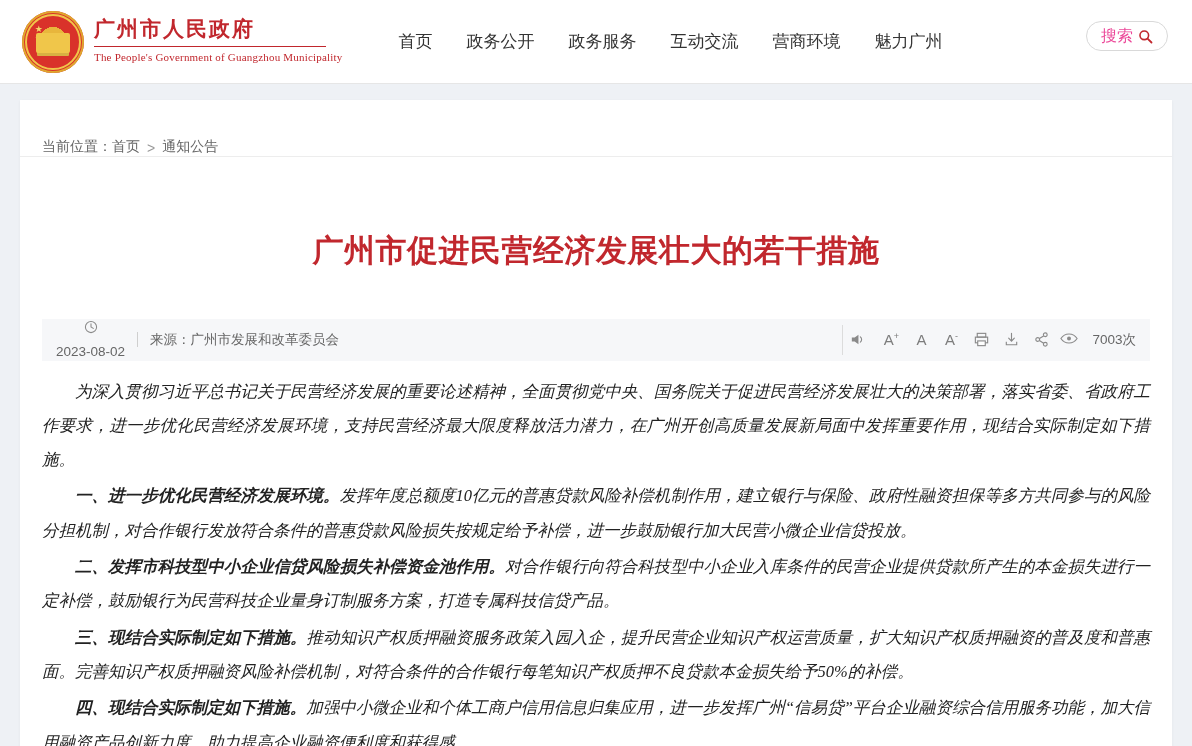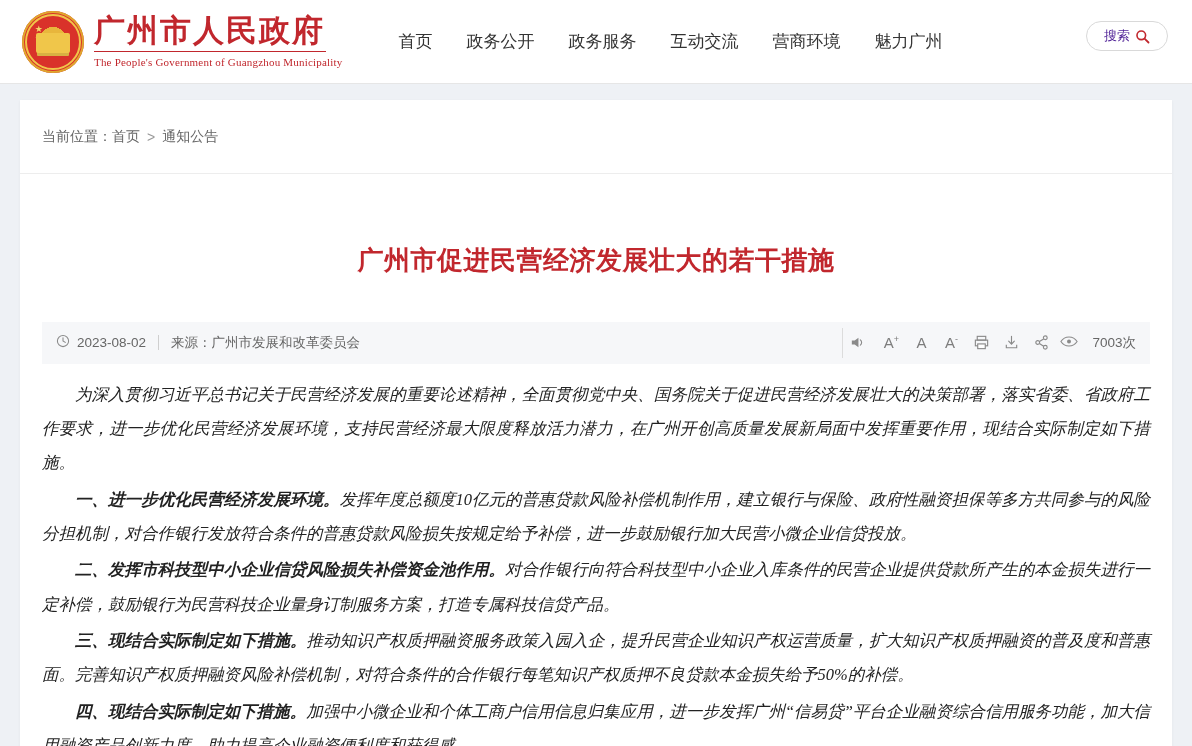--- a/index.html
+++ b/index.html
@@ -32,74 +32,74 @@
     box-shadow: 0 4px 0 -1px #d8b142;
   }
   .emblem .stars {
     position: absolute; left: 50%; top: 24%; transform: translateX(-50%);
     font-size: 9px; color: #f4d66a; letter-spacing: 1px; line-height: 1;
   }
   .emblem .ring {
     position: absolute; inset: 3px; border: 2px solid #f0c64a; border-radius: 50%;
   }
   .title-cn {
-    font-size: 31px; font-weight: bold; color: #c1272d;
+    font-size: 21px; font-weight: bold; color: #c1272d;
     letter-spacing: 2px; line-height: 1.05;
-    font-family: Liberation Sans, sans-serif;
+    font-family: Liberation Mono, monospace;
   }
   .title-en {
     font-size: 11px; color: #c1272d; letter-spacing: .2px; margin-top: 4px;
     font-family: "Liberation Serif", "DejaVu Serif", serif;
   }
   .title-rule { width: 232px; height: 1px; background: #c1272d; margin: 4px 0 3px; }
   .main-nav {
     display: flex; align-items: center; gap: 34px;
     margin-left: 56px;
   }
   .main-nav a {
     font-size: 17px; color: #333; text-decoration: none; white-space: nowrap;
   }
   .search-pill {
     position: absolute; right: 24px; top: 21px;
     width: 82px; height: 30px; border: 1px solid #d9d9d9; border-radius: 15px;
     display: flex; align-items: center; justify-content: center; gap: 5px;
     background: #fff;
   }
-  .search-pill .label { font-size: 13px; color: #4c1d95; }
+  .search-pill .label { font-size: 16px; color: #ec4899; }
   .search-pill svg { display: block; }
 
   
   .page-wrap { width: 1192px; padding: 16px 20px 0; }
   .card {
     width: 1152px; background: #ffffff; margin: 0 auto;
     box-shadow: 0 1px 3px rgba(0,0,0,.05);
     min-height: 700px;
   }
   .breadcrumb {
-    height: 74px; display: flex; align-items: center;
+    height: 57px; display: flex; align-items: flex-end;
     padding: 0 22px; font-size: 14px; color: #666;
     border-bottom: 1px solid #ededed;
   }
   .breadcrumb a { color: #666; text-decoration: none; }
   .breadcrumb .sep { margin: 0 7px; color: #999; }
 
   .doc-title {
     text-align: center; color: #c1272d;
-    font-size: 26px; font-weight: bold;
+    font-size: 31px; font-weight: bold;
     font-family: "Liberation Serif", "DejaVu Serif", serif;
     padding: 52px 60px 26px;
     letter-spacing: .5px;
   }
 
   .meta-bar {
     margin: 0 22px; height: 42px; background: #f6f7f9;
     display: flex; align-items: center; padding: 0 14px;
     font-size: 13.5px; color: #666;
   }
-  .meta-left { display: flex; align-items: center; gap: 7px; }
+  .meta-left { display: flex; align-items: center; gap: 7px; flex-direction: column; }
   .meta-divider { width: 1px; height: 15px; background: #cfcfcf; margin: 0 12px; }
   .meta-right { margin-left: auto; display: flex; align-items: center; gap: 0; }
   .tool {
     width: 30px; height: 30px; display: flex; align-items: center; justify-content: center;
     color: #8a8a8a;
   }
   .tool.sep-before { border-left: 1px solid #dcdcdc; margin-right: 4px; padding-left: 0; }
   .font-btn { font-size: 15px; color: #7d7d7d; position: relative; }
   .font-btn sup { font-size: 9px; position: relative; top: -4px; }
   .views { display: flex; align-items: center; gap: 14px; font-size: 13.5px; color: #666; margin-left: 4px; }

